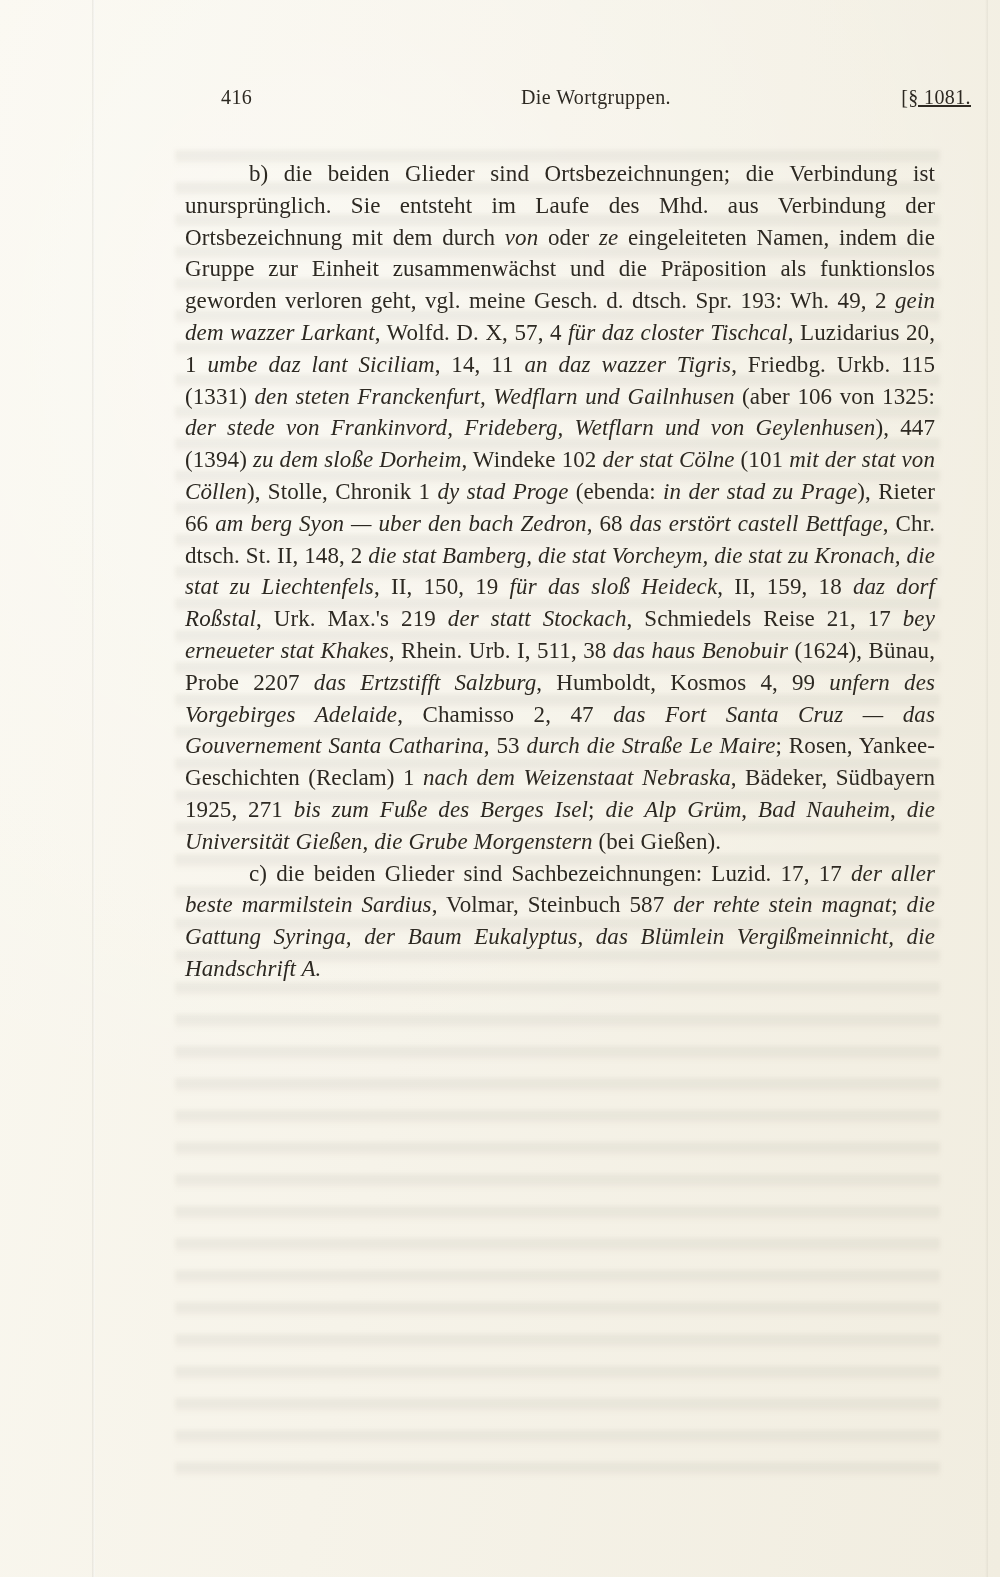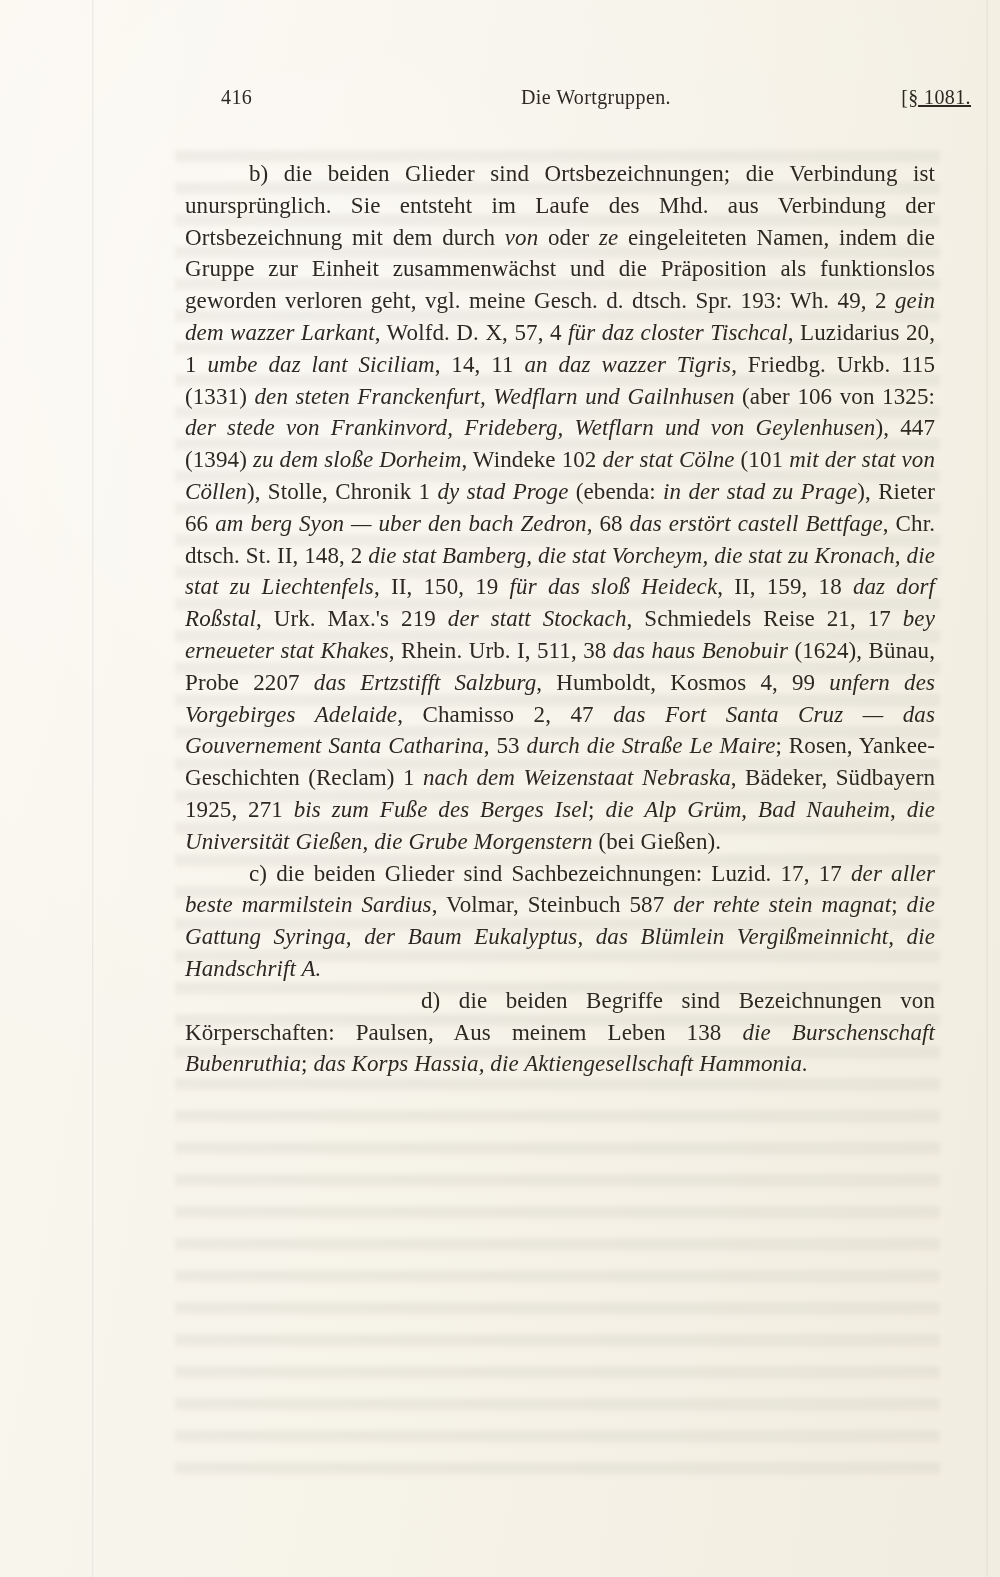--- a/index.html
+++ b/index.html
@@ -88,15 +88,14 @@
 
   <div class="running-head" data-name="running-head">
     <span class="pagenum" data-name="page-number">416</span>
     <span class="headtitle" data-name="running-title">Die Wortgruppen.</span>
     <span class="section" data-name="section-number">[§ 1081.</span>
   </div>
 
   <div class="body-text" data-name="page-body">
       <p class="para" data-name="para-b"><span data-name="text-segment">b) die beiden Glieder sind Ortsbezeichnungen; die Verbindung ist unursprünglich. Sie entsteht im Laufe des Mhd. aus Verbindung der Ortsbezeichnung mit dem durch </span><i data-name="text-segment">von</i><span data-name="text-segment"> oder </span><i data-name="text-segment">ze</i><span data-name="text-segment"> eingeleiteten Namen, indem die Gruppe zur Einheit zusammenwächst und die Präposition als funktionslos geworden verloren geht, vgl. meine Gesch. d. dtsch. Spr. 193: Wh. 49, 2 </span><i data-name="text-segment">gein dem wazzer Larkant</i><span data-name="text-segment">, Wolfd. D. X, 57, 4 </span><i data-name="text-segment">für daz closter Tischcal</i><span data-name="text-segment">, Luzidarius 20, 1 </span><i data-name="text-segment">umbe daz lant Siciliam</i><span data-name="text-segment">, 14, 11 </span><i data-name="text-segment">an daz wazzer Tigris</i><span data-name="text-segment">, Friedbg. Urkb. 115 (1331) </span><i data-name="text-segment">den steten Franckenfurt, Wedflarn und Gailnhusen</i><span data-name="text-segment"> (aber 106 von 1325: </span><i data-name="text-segment">der stede von Frankinvord, Frideberg, Wetflarn und von Geylenhusen</i><span data-name="text-segment">), 447 (1394) </span><i data-name="text-segment">zu dem sloße Dorheim</i><span data-name="text-segment">, Windeke 102 </span><i data-name="text-segment">der stat Cölne</i><span data-name="text-segment"> (101 </span><i data-name="text-segment">mit der stat von Cöllen</i><span data-name="text-segment">), Stolle, Chronik 1 </span><i data-name="text-segment">dy stad Proge</i><span data-name="text-segment"> (ebenda: </span><i data-name="text-segment">in der stad zu Prage</i><span data-name="text-segment">), Rieter 66 </span><i data-name="text-segment">am berg Syon — uber den bach Zedron</i><span data-name="text-segment">, 68 </span><i data-name="text-segment">das erstört castell Bettfage</i><span data-name="text-segment">, Chr. dtsch. St. II, 148, 2 </span><i data-name="text-segment">die stat Bamberg, die stat Vorcheym, die stat zu Kronach, die stat zu Liechtenfels</i><span data-name="text-segment">, II, 150, 19 </span><i data-name="text-segment">für das sloß Heideck</i><span data-name="text-segment">, II, 159, 18 </span><i data-name="text-segment">daz dorf Roßstal</i><span data-name="text-segment">, Urk. Max.'s 219 </span><i data-name="text-segment">der statt Stockach</i><span data-name="text-segment">, Schmiedels Reise 21, 17 </span><i data-name="text-segment">bey erneueter stat Khakes</i><span data-name="text-segment">, Rhein. Urb. I, 511, 38 </span><i data-name="text-segment">das haus Benobuir</i><span data-name="text-segment"> (1624), Bünau, Probe 2207 </span><i data-name="text-segment">das Ertzstifft Salzburg</i><span data-name="text-segment">, Humboldt, Kosmos 4, 99 </span><i data-name="text-segment">unfern des Vorgebirges Adelaide</i><span data-name="text-segment">, Chamisso 2, 47 </span><i data-name="text-segment">das Fort Santa Cruz — das Gouvernement Santa Catharina</i><span data-name="text-segment">, 53 </span><i data-name="text-segment">durch die Straße Le Maire</i><span data-name="text-segment">; Rosen, Yankee-Geschichten (Reclam) 1 </span><i data-name="text-segment">nach dem Weizenstaat Nebraska</i><span data-name="text-segment">, Bädeker, Südbayern 1925, 271 </span><i data-name="text-segment">bis zum Fuße des Berges Isel</i><span data-name="text-segment">; </span><i data-name="text-segment">die Alp Grüm</i><span data-name="text-segment">, </span><i data-name="text-segment">Bad Nauheim</i><span data-name="text-segment">, </span><i data-name="text-segment">die Universität Gießen</i><span data-name="text-segment">, </span><i data-name="text-segment">die Grube Morgenstern</i><span data-name="text-segment"> (bei Gießen).</span></p>
       <p class="para" data-name="para-c"><span data-name="text-segment">c) die beiden Glieder sind Sachbezeichnungen: Luzid. 17, 17 </span><i data-name="text-segment">der aller beste marmilstein Sardius</i><span data-name="text-segment">, Volmar, Steinbuch 587 </span><i data-name="text-segment">der rehte stein magnat</i><span data-name="text-segment">; </span><i data-name="text-segment">die Gattung Syringa, der Baum Eukalyptus, das Blümlein Vergißmeinnicht, die Handschrift A.</i></p>
-      <p class="para" data-name="para-d"><span data-name="text-segment">d) die beiden Begriffe sind Bezeichnungen von Körperschaften: Paulsen, Aus meinem Leben 138 </span><i data-name="text-segment">die Burschenschaft Bubenruthia</i><span data-name="text-segment">; </span><i data-name="text-segment">das Korps Hassia, die Aktiengesellschaft Hammonia.</i></p>
     </div>
 </div>
 
 </body></html>

